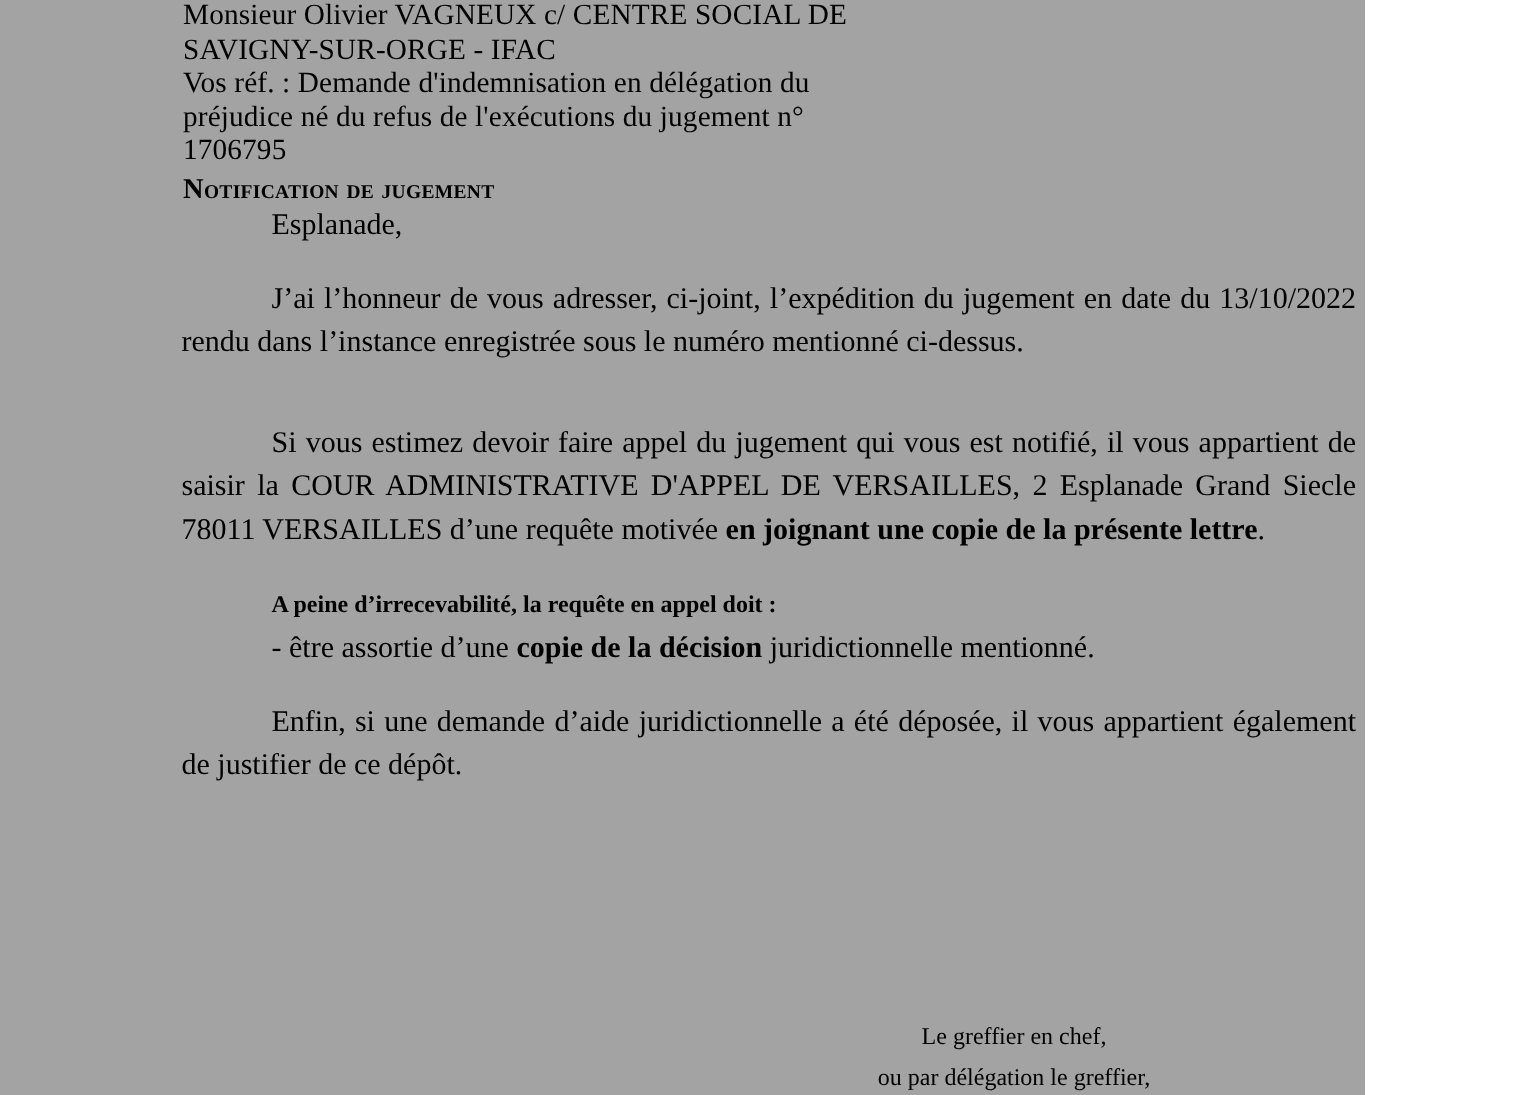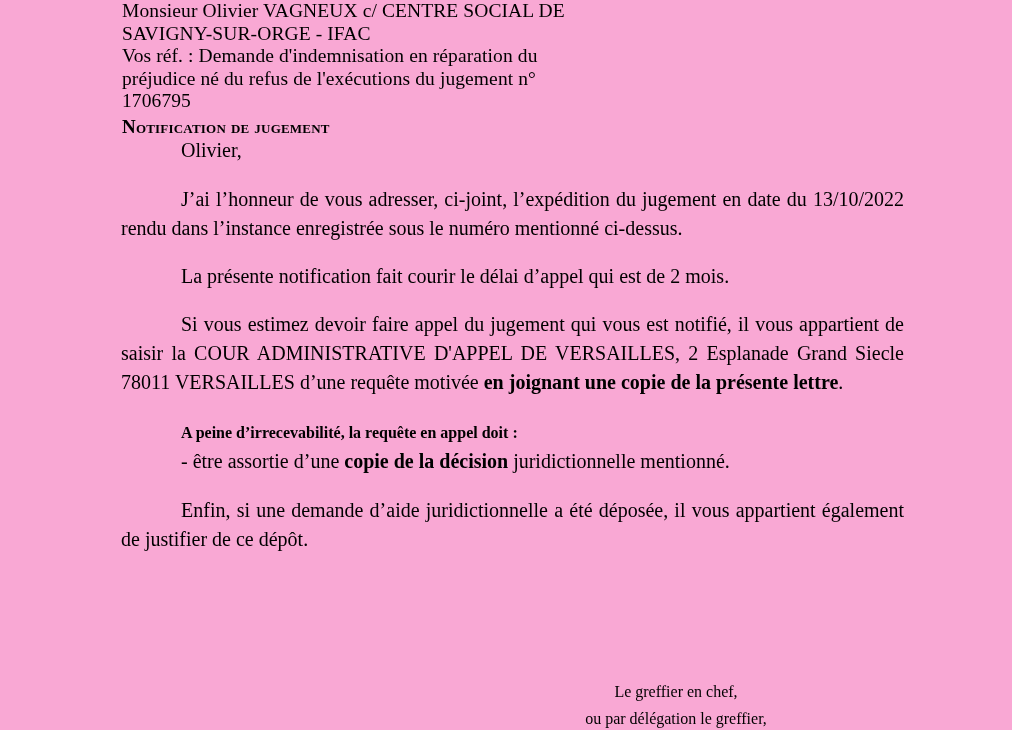--- a/index.html
+++ b/index.html
@@ -6,23 +6,23 @@
     margin: 0;
     padding: 0;
     background: #ffffff;
   }
   body {
     font-family: "Liberation Serif", "DejaVu Serif", serif;
     color: #000000;
   }
   #page {
     position: relative;
-    width: 1012px;
+    width: 910px;
     height: 730px;
-    background: #f9a8d4;
+    background: #a3a3a3;
     overflow: hidden;
     text-decoration: underline;
   }
 
   
   .header-block {
     position: absolute;
     left: 122px;
     top: 0px;
     width: 520px;
@@ -105,37 +105,36 @@
   }
 </style>
 </head>
 <body>
 
 <div id="page">
 
   <div class="header-block">
     <div class="header-line">Monsieur Olivier VAGNEUX c/ CENTRE SOCIAL DE</div>
     <div class="header-line">SAVIGNY-SUR-ORGE - IFAC</div>
-    <div class="header-line">Vos réf. : Demande d'indemnisation en réparation du</div>
+    <div class="header-line">Vos réf. : Demande d'indemnisation en délégation du</div>
     <div class="header-line">préjudice né du refus de l'exécutions du jugement n°</div>
     <div class="header-line">1706795</div>
     <div class="notif-heading">Notification de jugement</div>
   </div>
 
   <div class="body-area">
 
-    <div class="salutation">Olivier,</div>
+    <div class="salutation">Esplanade,</div>
 
     <div class="spacer-md"></div>
 
     <p class="para indent">J’ai l’honneur de vous adresser, ci-joint, l’expédition du jugement  en date du 13/10/2022 rendu dans l’instance enregistrée sous le numéro mentionné ci-dessus.</p>
 
     <div class="spacer-sm"></div>
 
-    <p class="para indent nojust">La présente notification fait courir le délai d’appel qui est de 2 mois.</p>
 
     <div class="spacer-sm"></div>
 
     <p class="para indent"><span>Si vous estimez devoir faire appel du jugement qui vous est notifié, il vous appartient de saisir la COUR ADMINISTRATIVE D'APPEL DE VERSAILLES, 2 Esplanade Grand Siecle 78011 VERSAILLES d’une requête motivée </span><b>en joignant une copie de la présente lettre</b><span>.</span></p>
 
     <div class="spacer-lg"></div>
 
     <div class="sub-block">
       <div class="sub-heading">A peine d’irrecevabilité, la requête en appel doit :</div>
       <div class="bullet"><span>- être assortie d’une </span><b>copie de la décision</b><span> juridictionnelle mentionné.</span></div>

